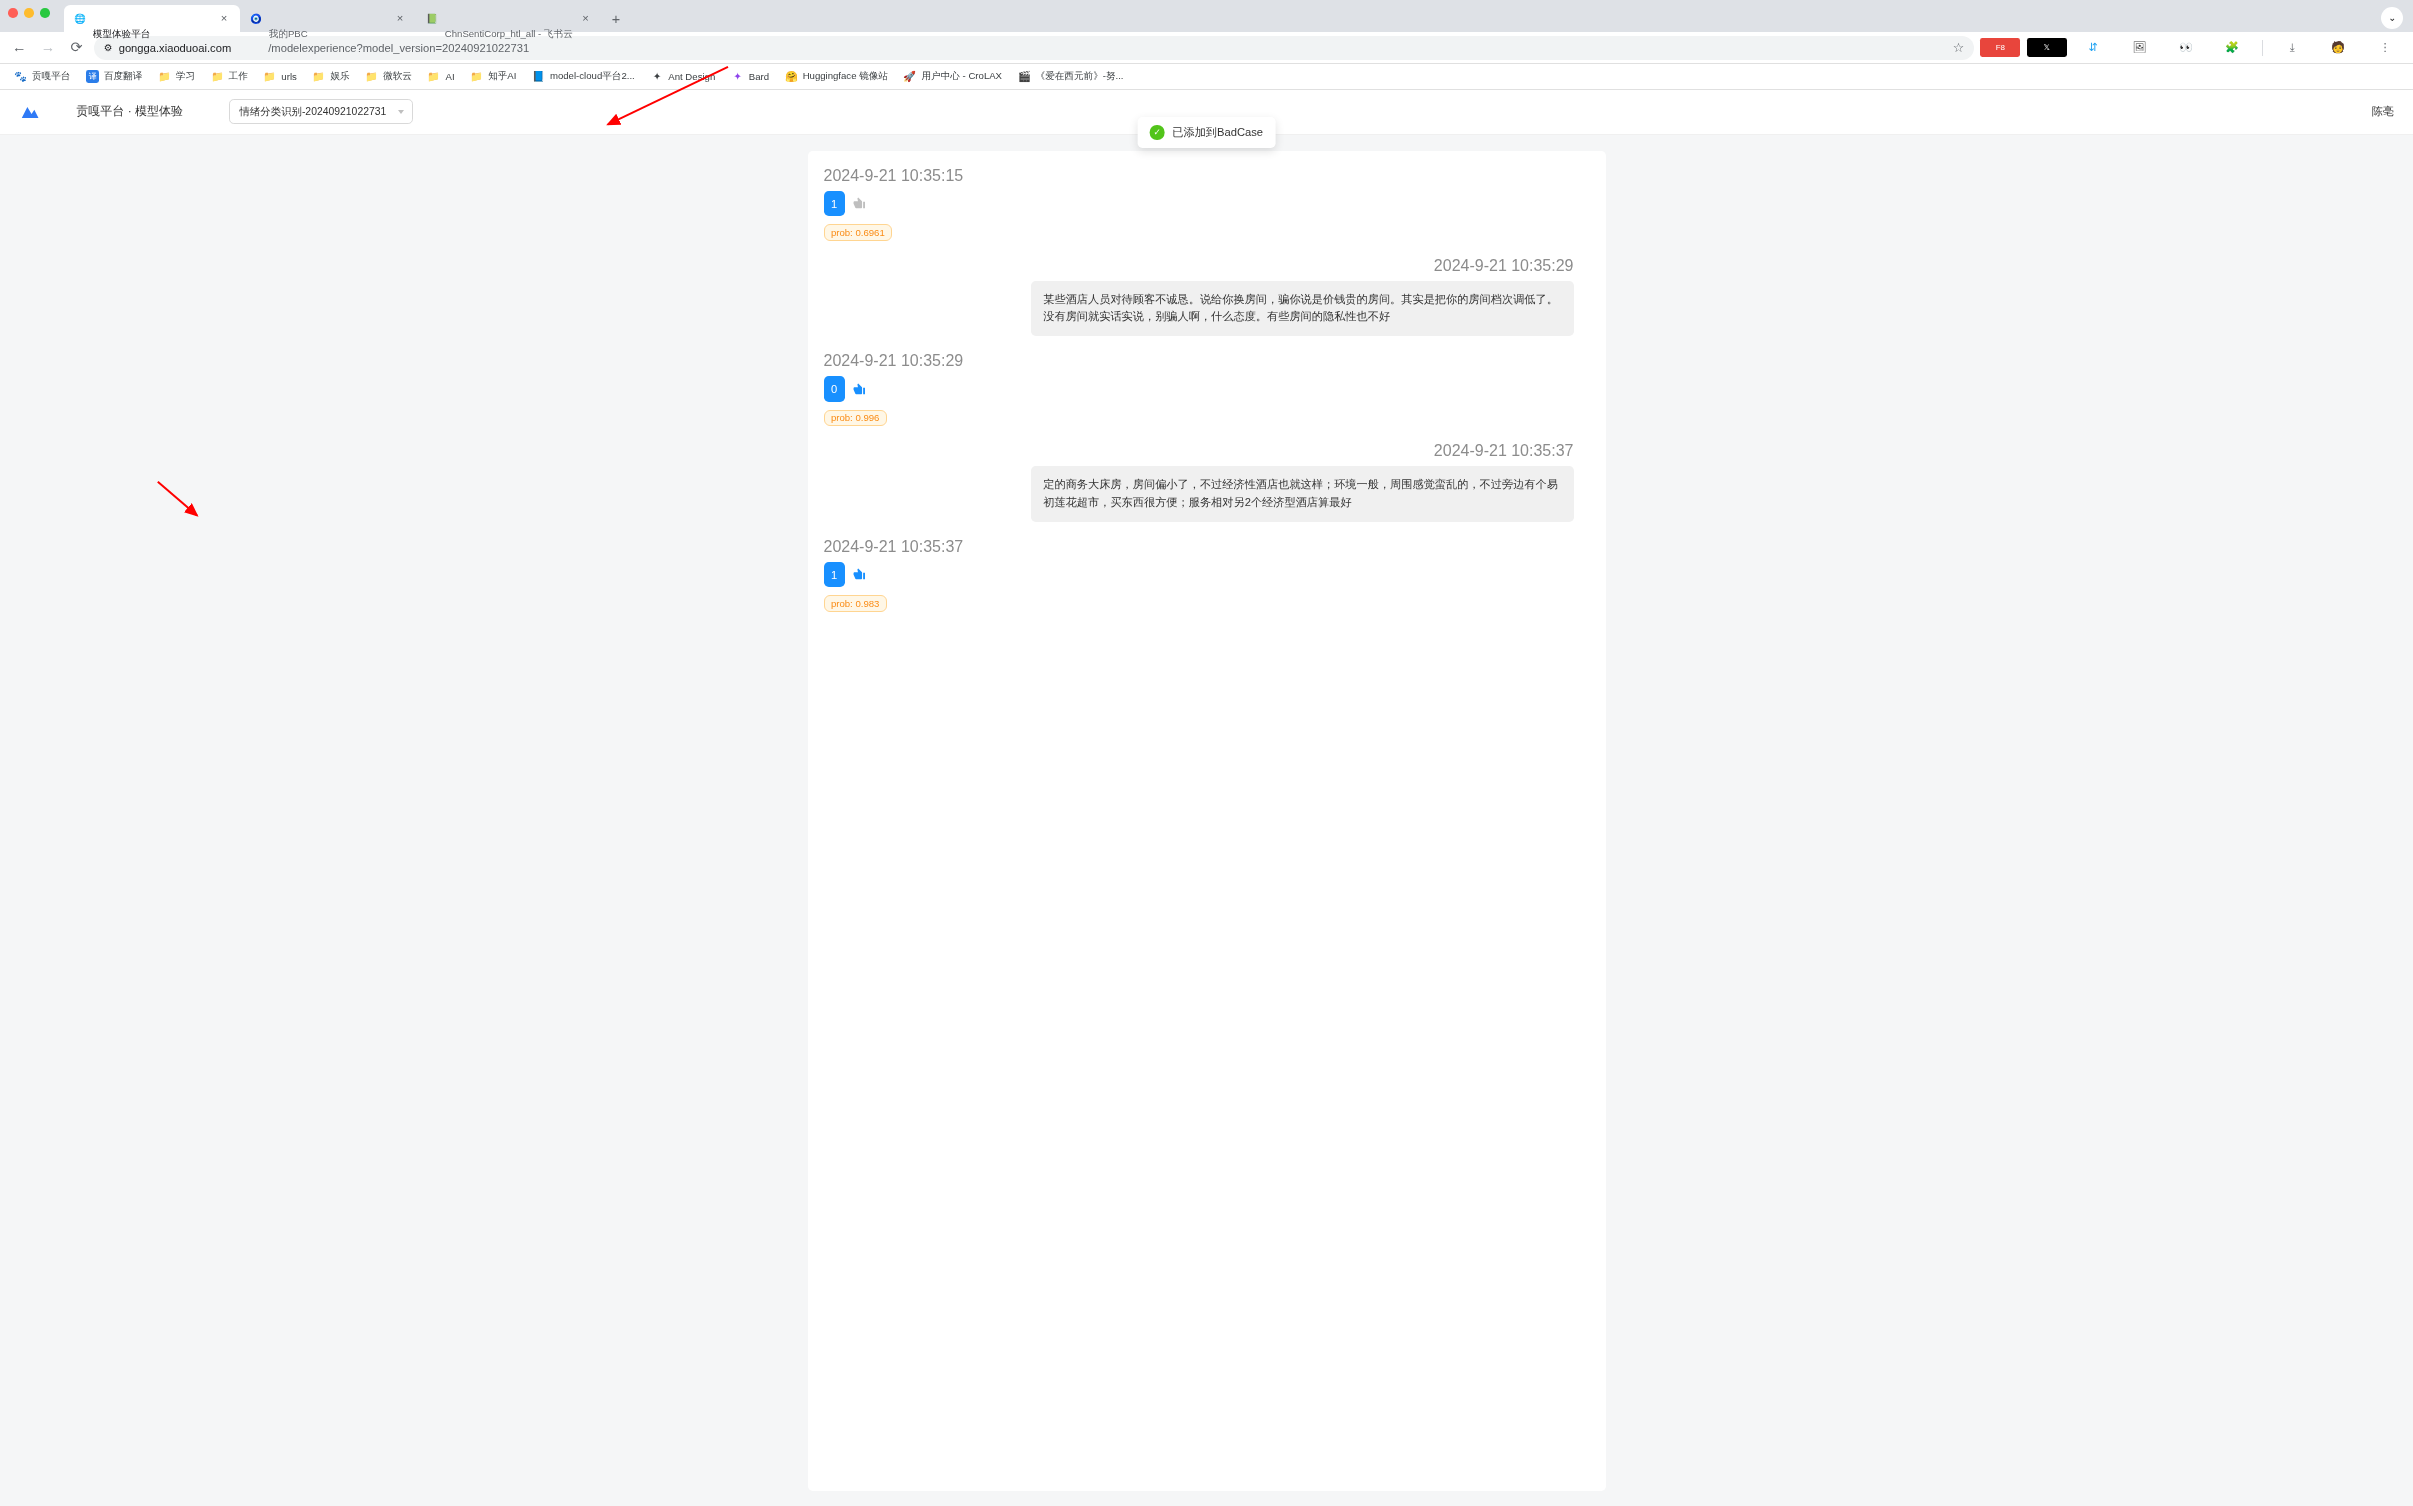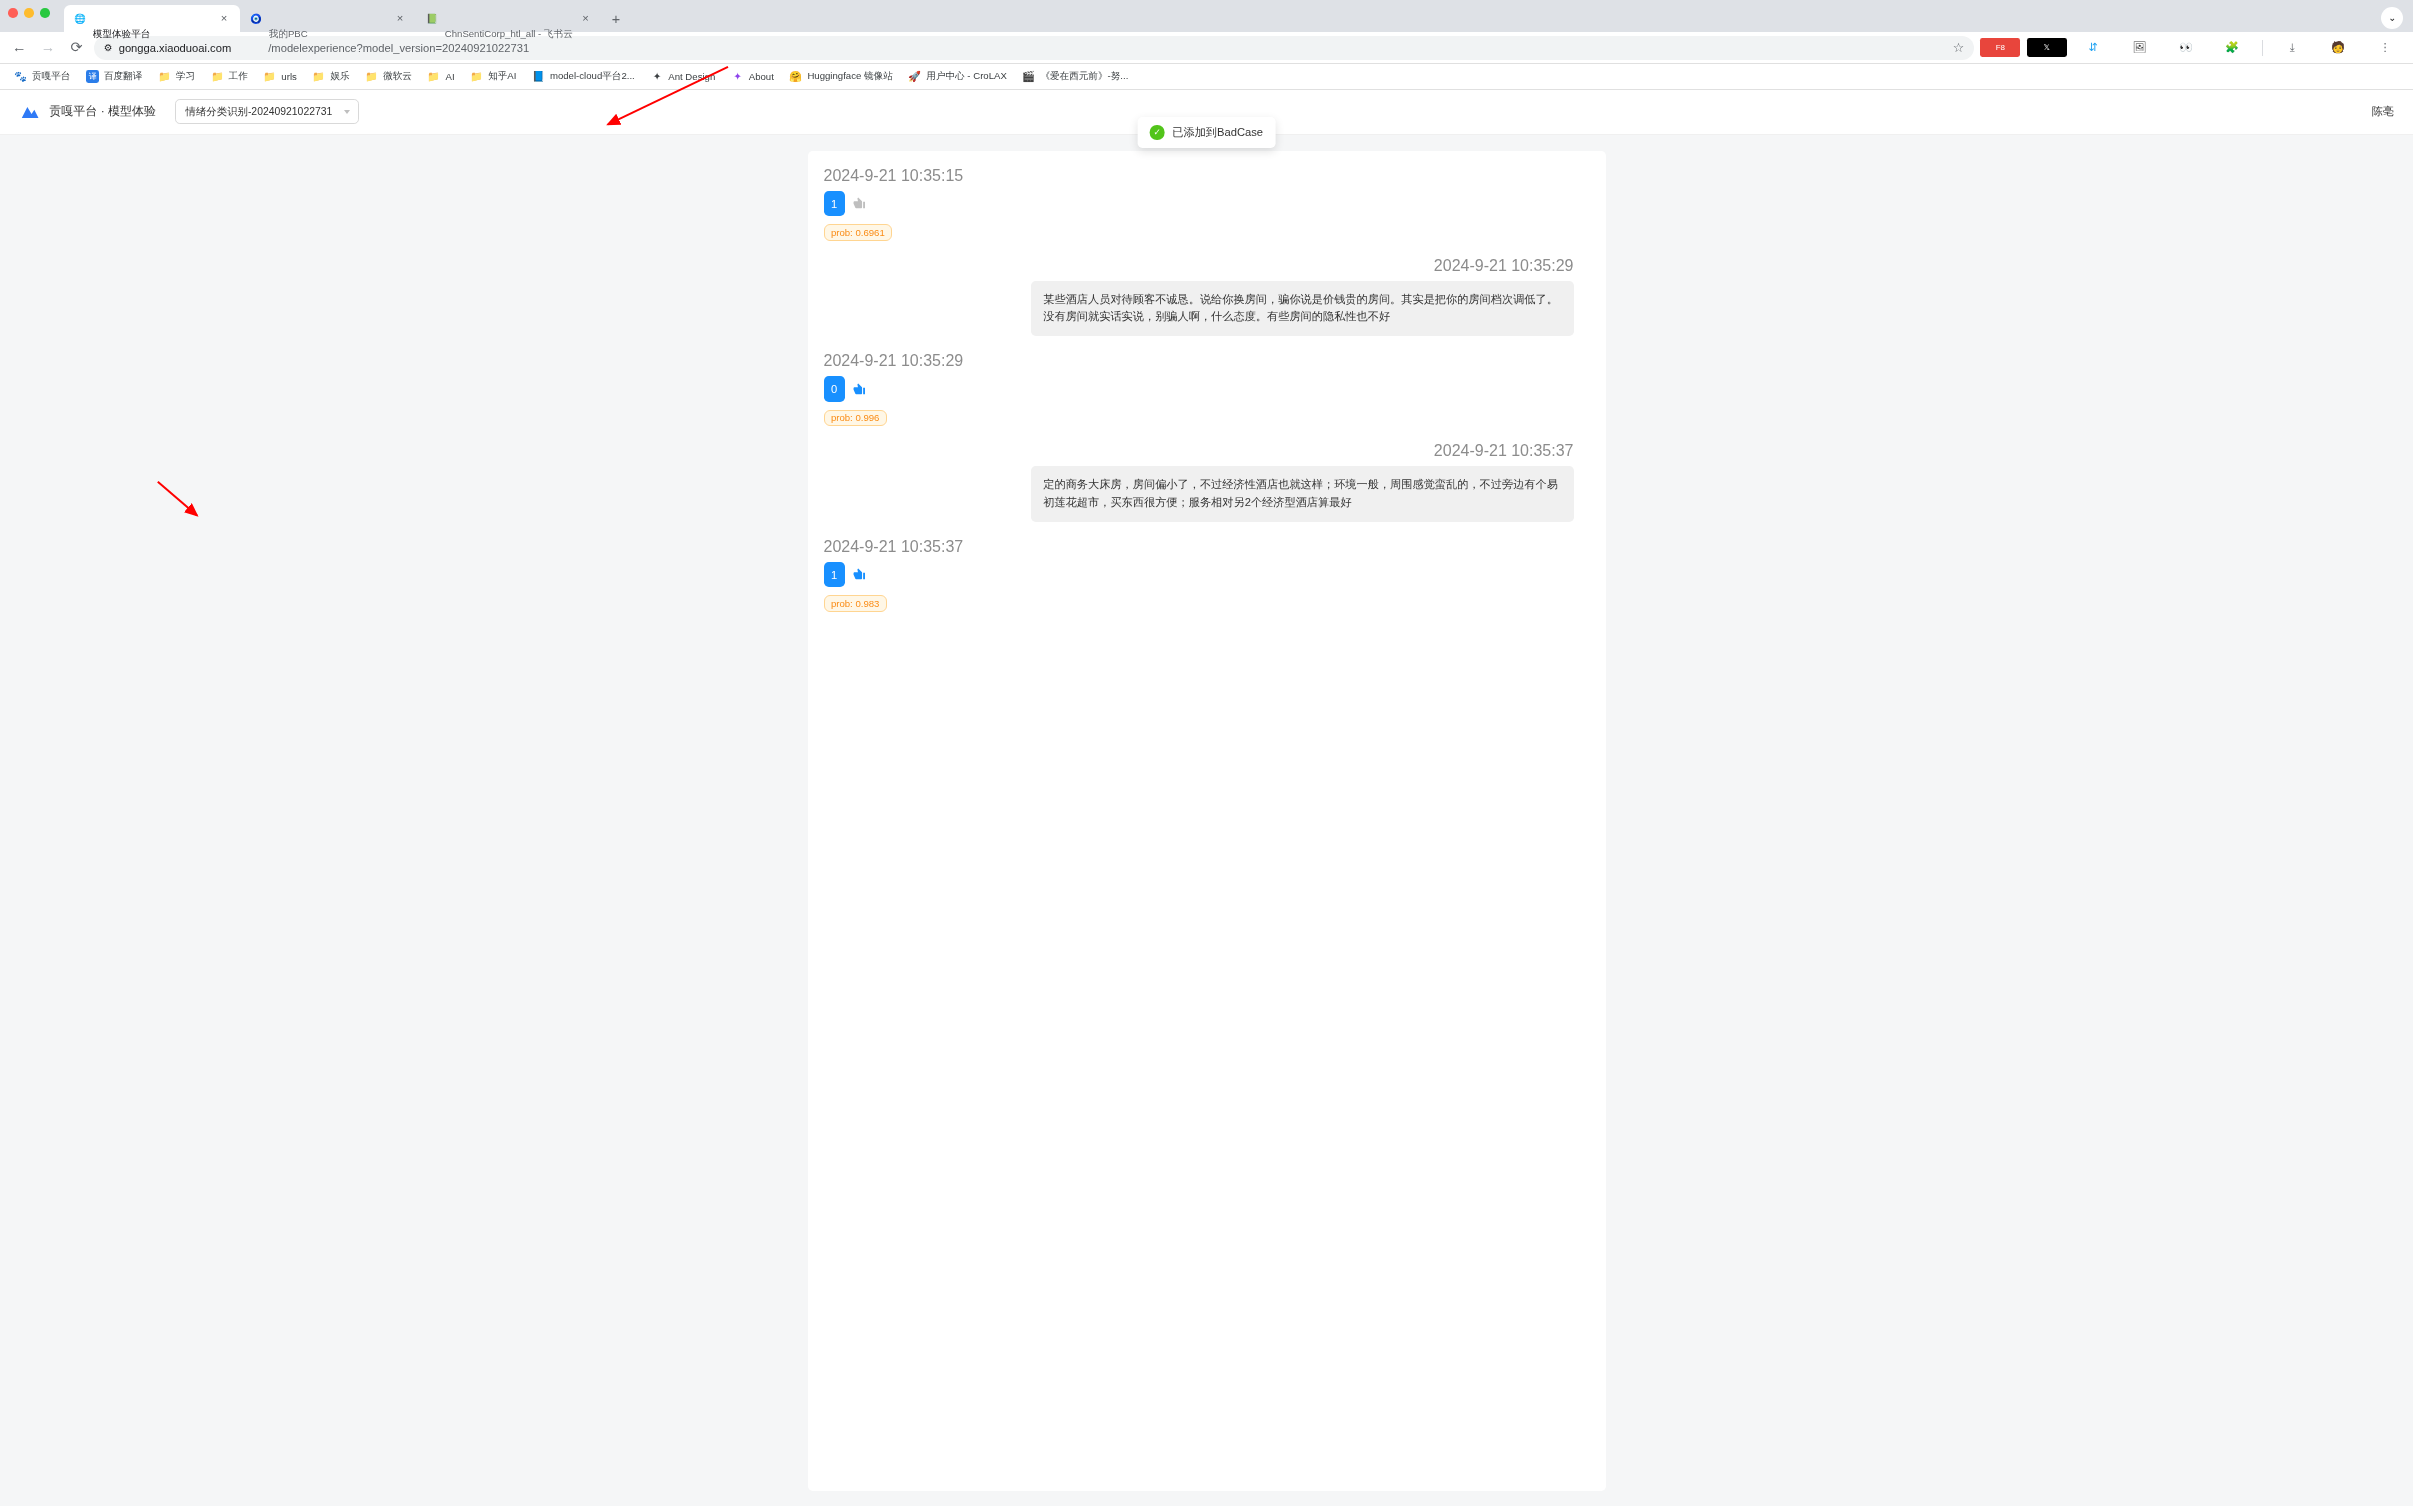--- a/index.html
+++ b/index.html
@@ -155,20 +155,21 @@
 
     
     .app-header {
       height: 45px;
       display: flex;
       align-items: center;
       padding: 0 19px;
       border-bottom: 0.8px solid #f0f0f0;
       background: #fff;
       position: relative;
+      gap: 27px;
     }
     .app-logo {
       width: 22.3px; height: 22.3px;
       margin-right: 8px;
     }
     .app-title {
       font-size: 12px;
       color: #333;
       margin-right: 19px;
     }
@@ -437,21 +438,21 @@
     <div class="bookmark">
       <span class="bm-icon">📘</span>
       <span>model-cloud平台2...</span>
     </div>
     <div class="bookmark">
       <span class="bm-icon">✦</span>
       <span>Ant Design</span>
     </div>
     <div class="bookmark">
       <span class="bm-icon" style="color: rgb(142, 68, 236);">✦</span>
-      <span>About</span>
+      <span>Bard</span>
     </div>
     <div class="bookmark">
       <span class="bm-icon">🤗</span>
       <span>Huggingface 镜像站</span>
     </div>
     <div class="bookmark">
       <span class="bm-icon">🚀</span>
       <span>用户中心 - CroLAX</span>
     </div>
     <div class="bookmark">

